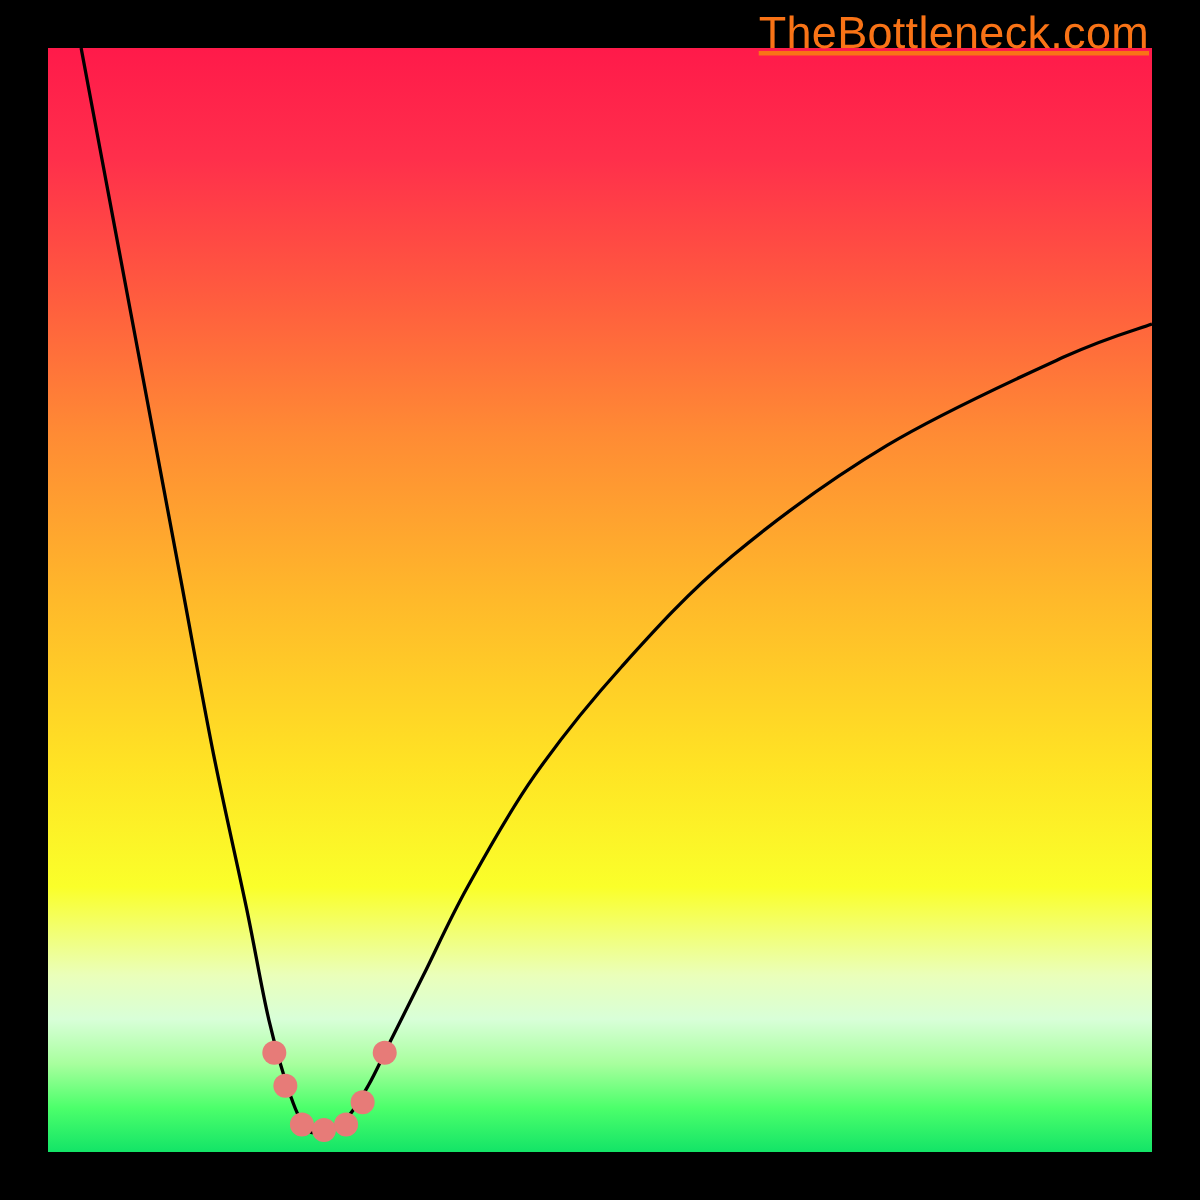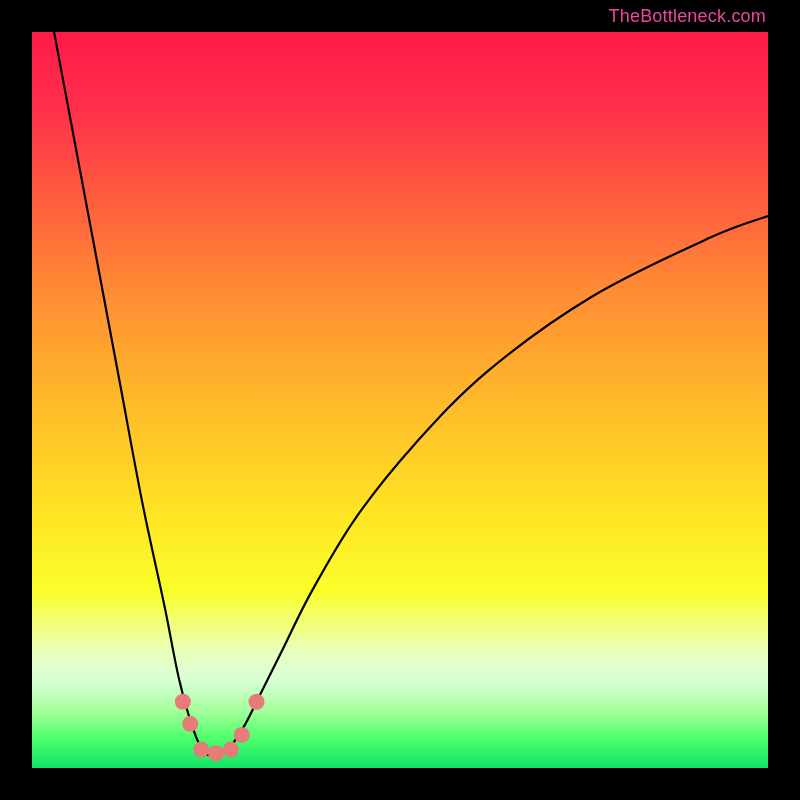--- a/index.html
+++ b/index.html
@@ -29,24 +29,25 @@
     position: absolute;
     left: 0;
     top: 0;
     width: 100%;
     height: 100%;
   }
   .watermark {
     position: absolute;
     top: 6px;
     right: 34px;
-    color: #ec4899;
-    font-size: 18px;
+    color: #f97316;
+    font-size: 30px;
     font-weight: 500;
     letter-spacing: 0.2px;
+    text-decoration: underline;
   }
   svg.curve {
     position: absolute;
     left: 0;
     top: 0;
     width: 100%;
     height: 100%;
   }
 </style>
 </head>

